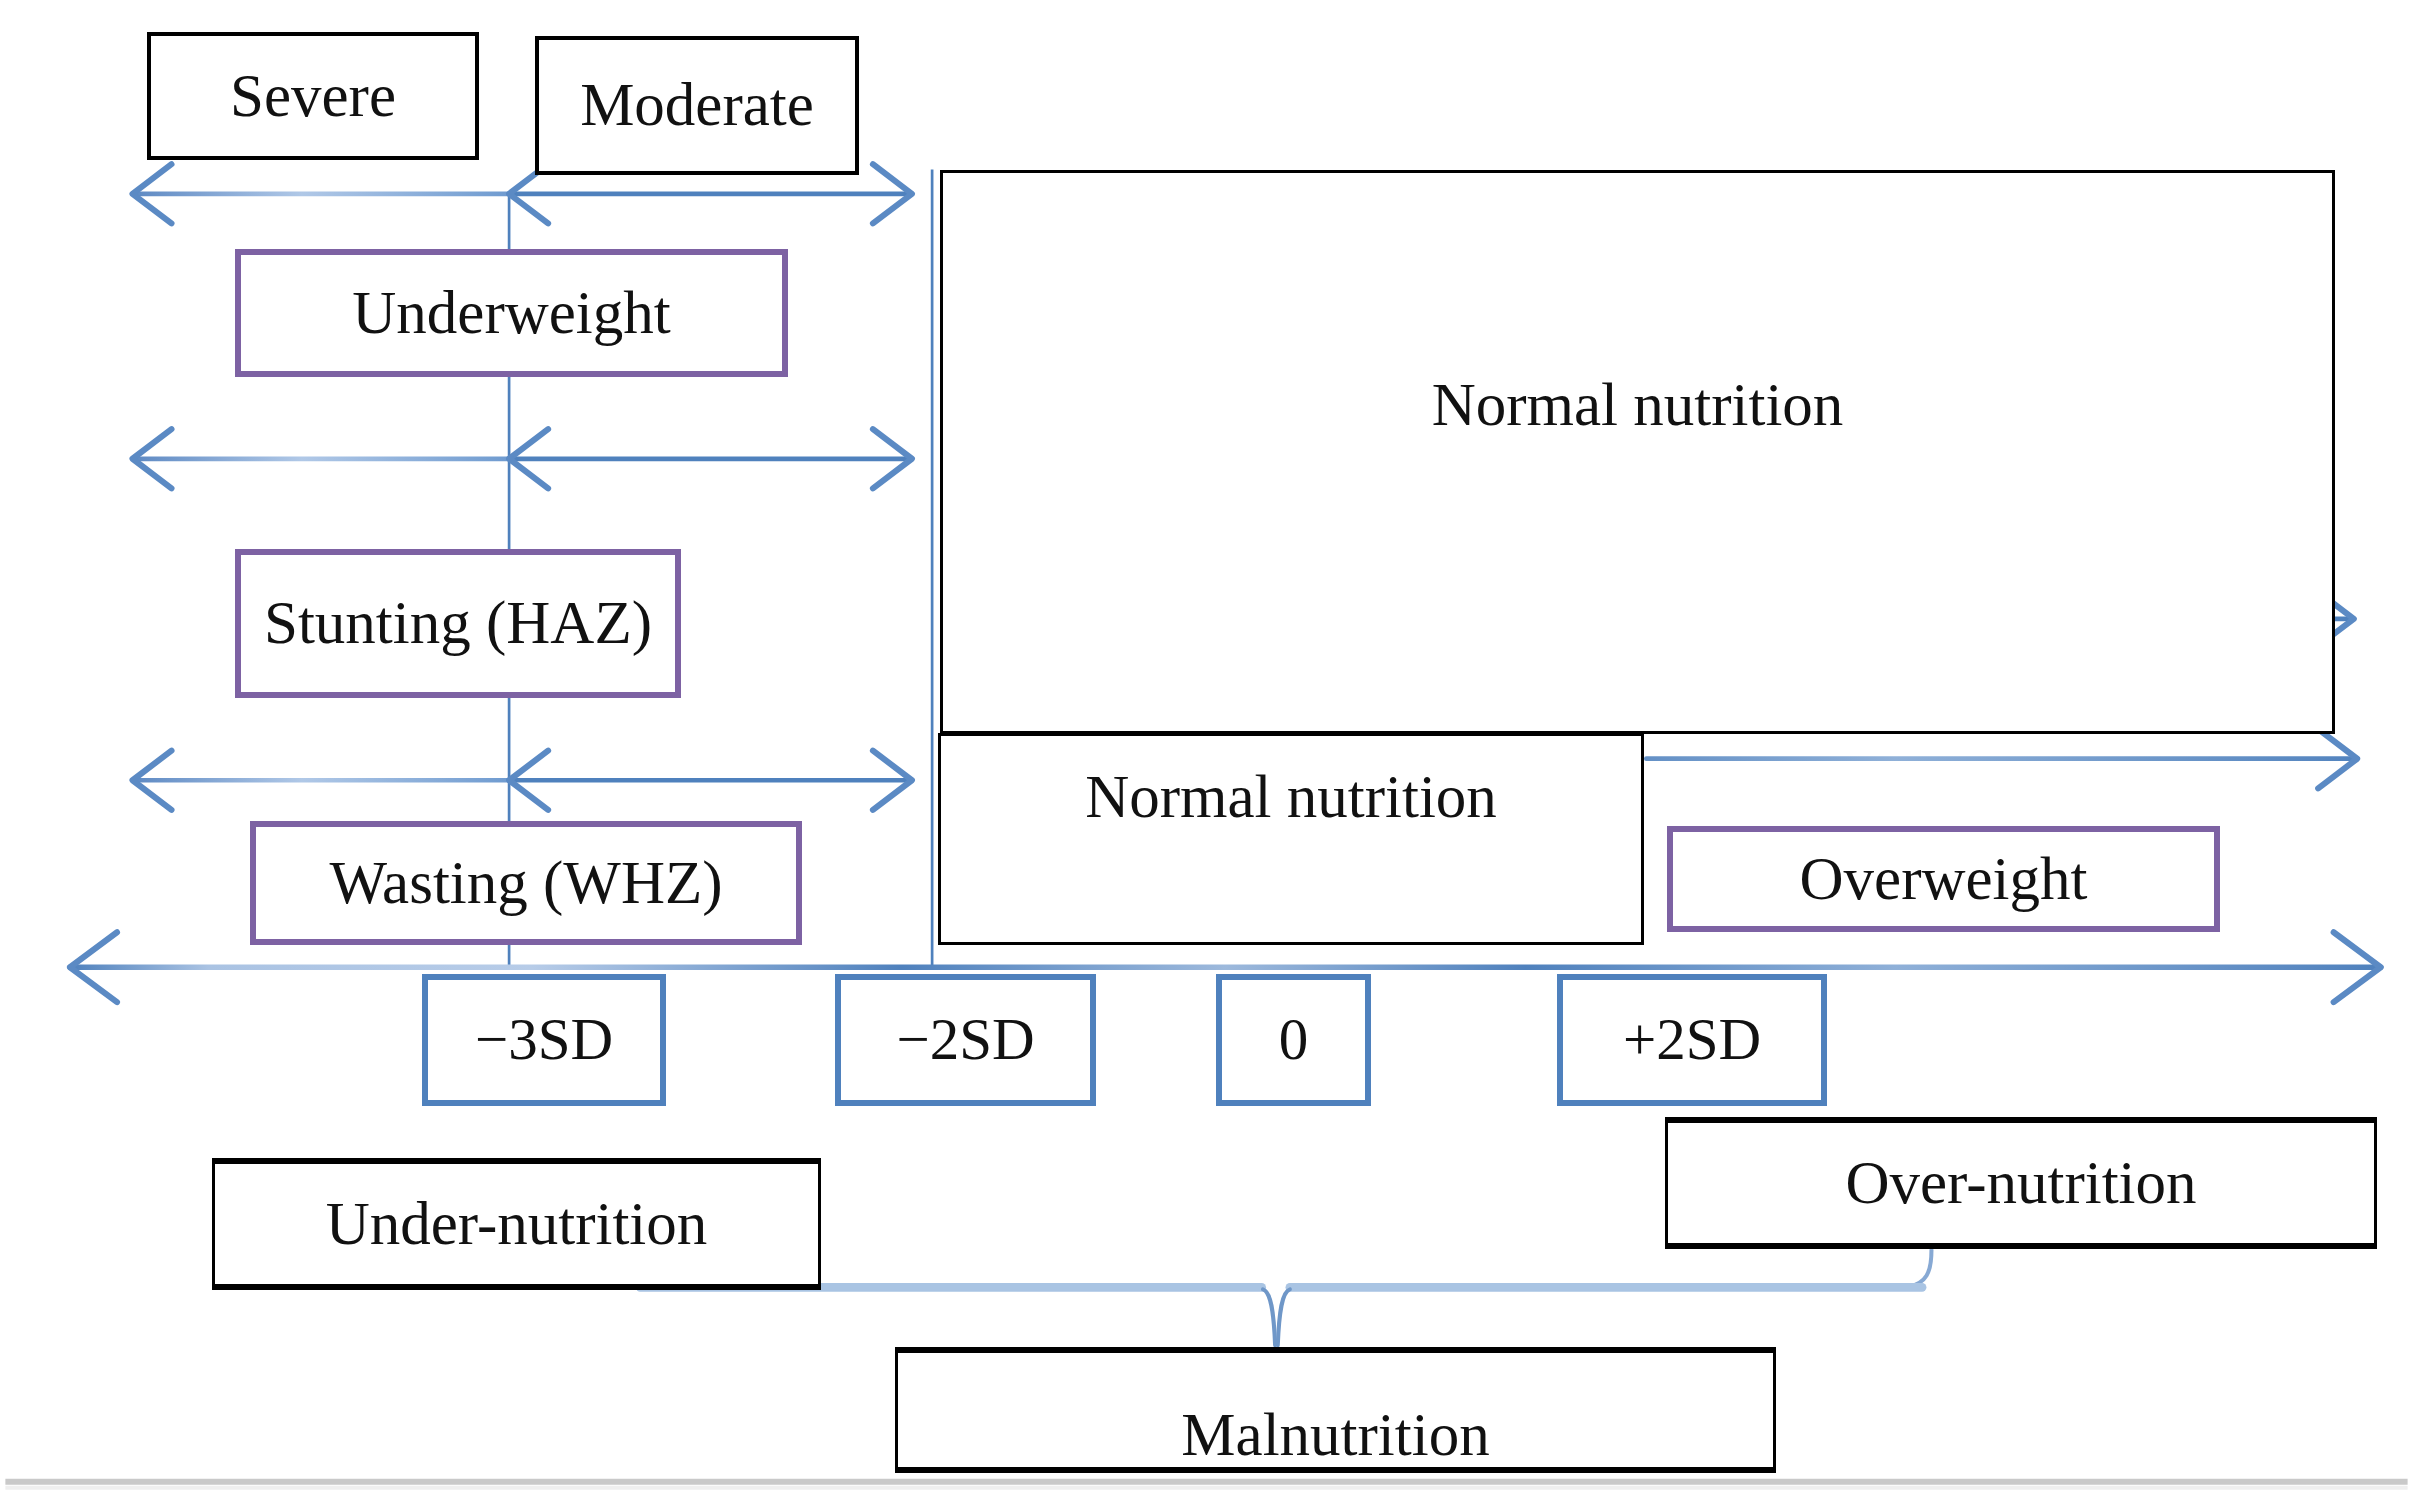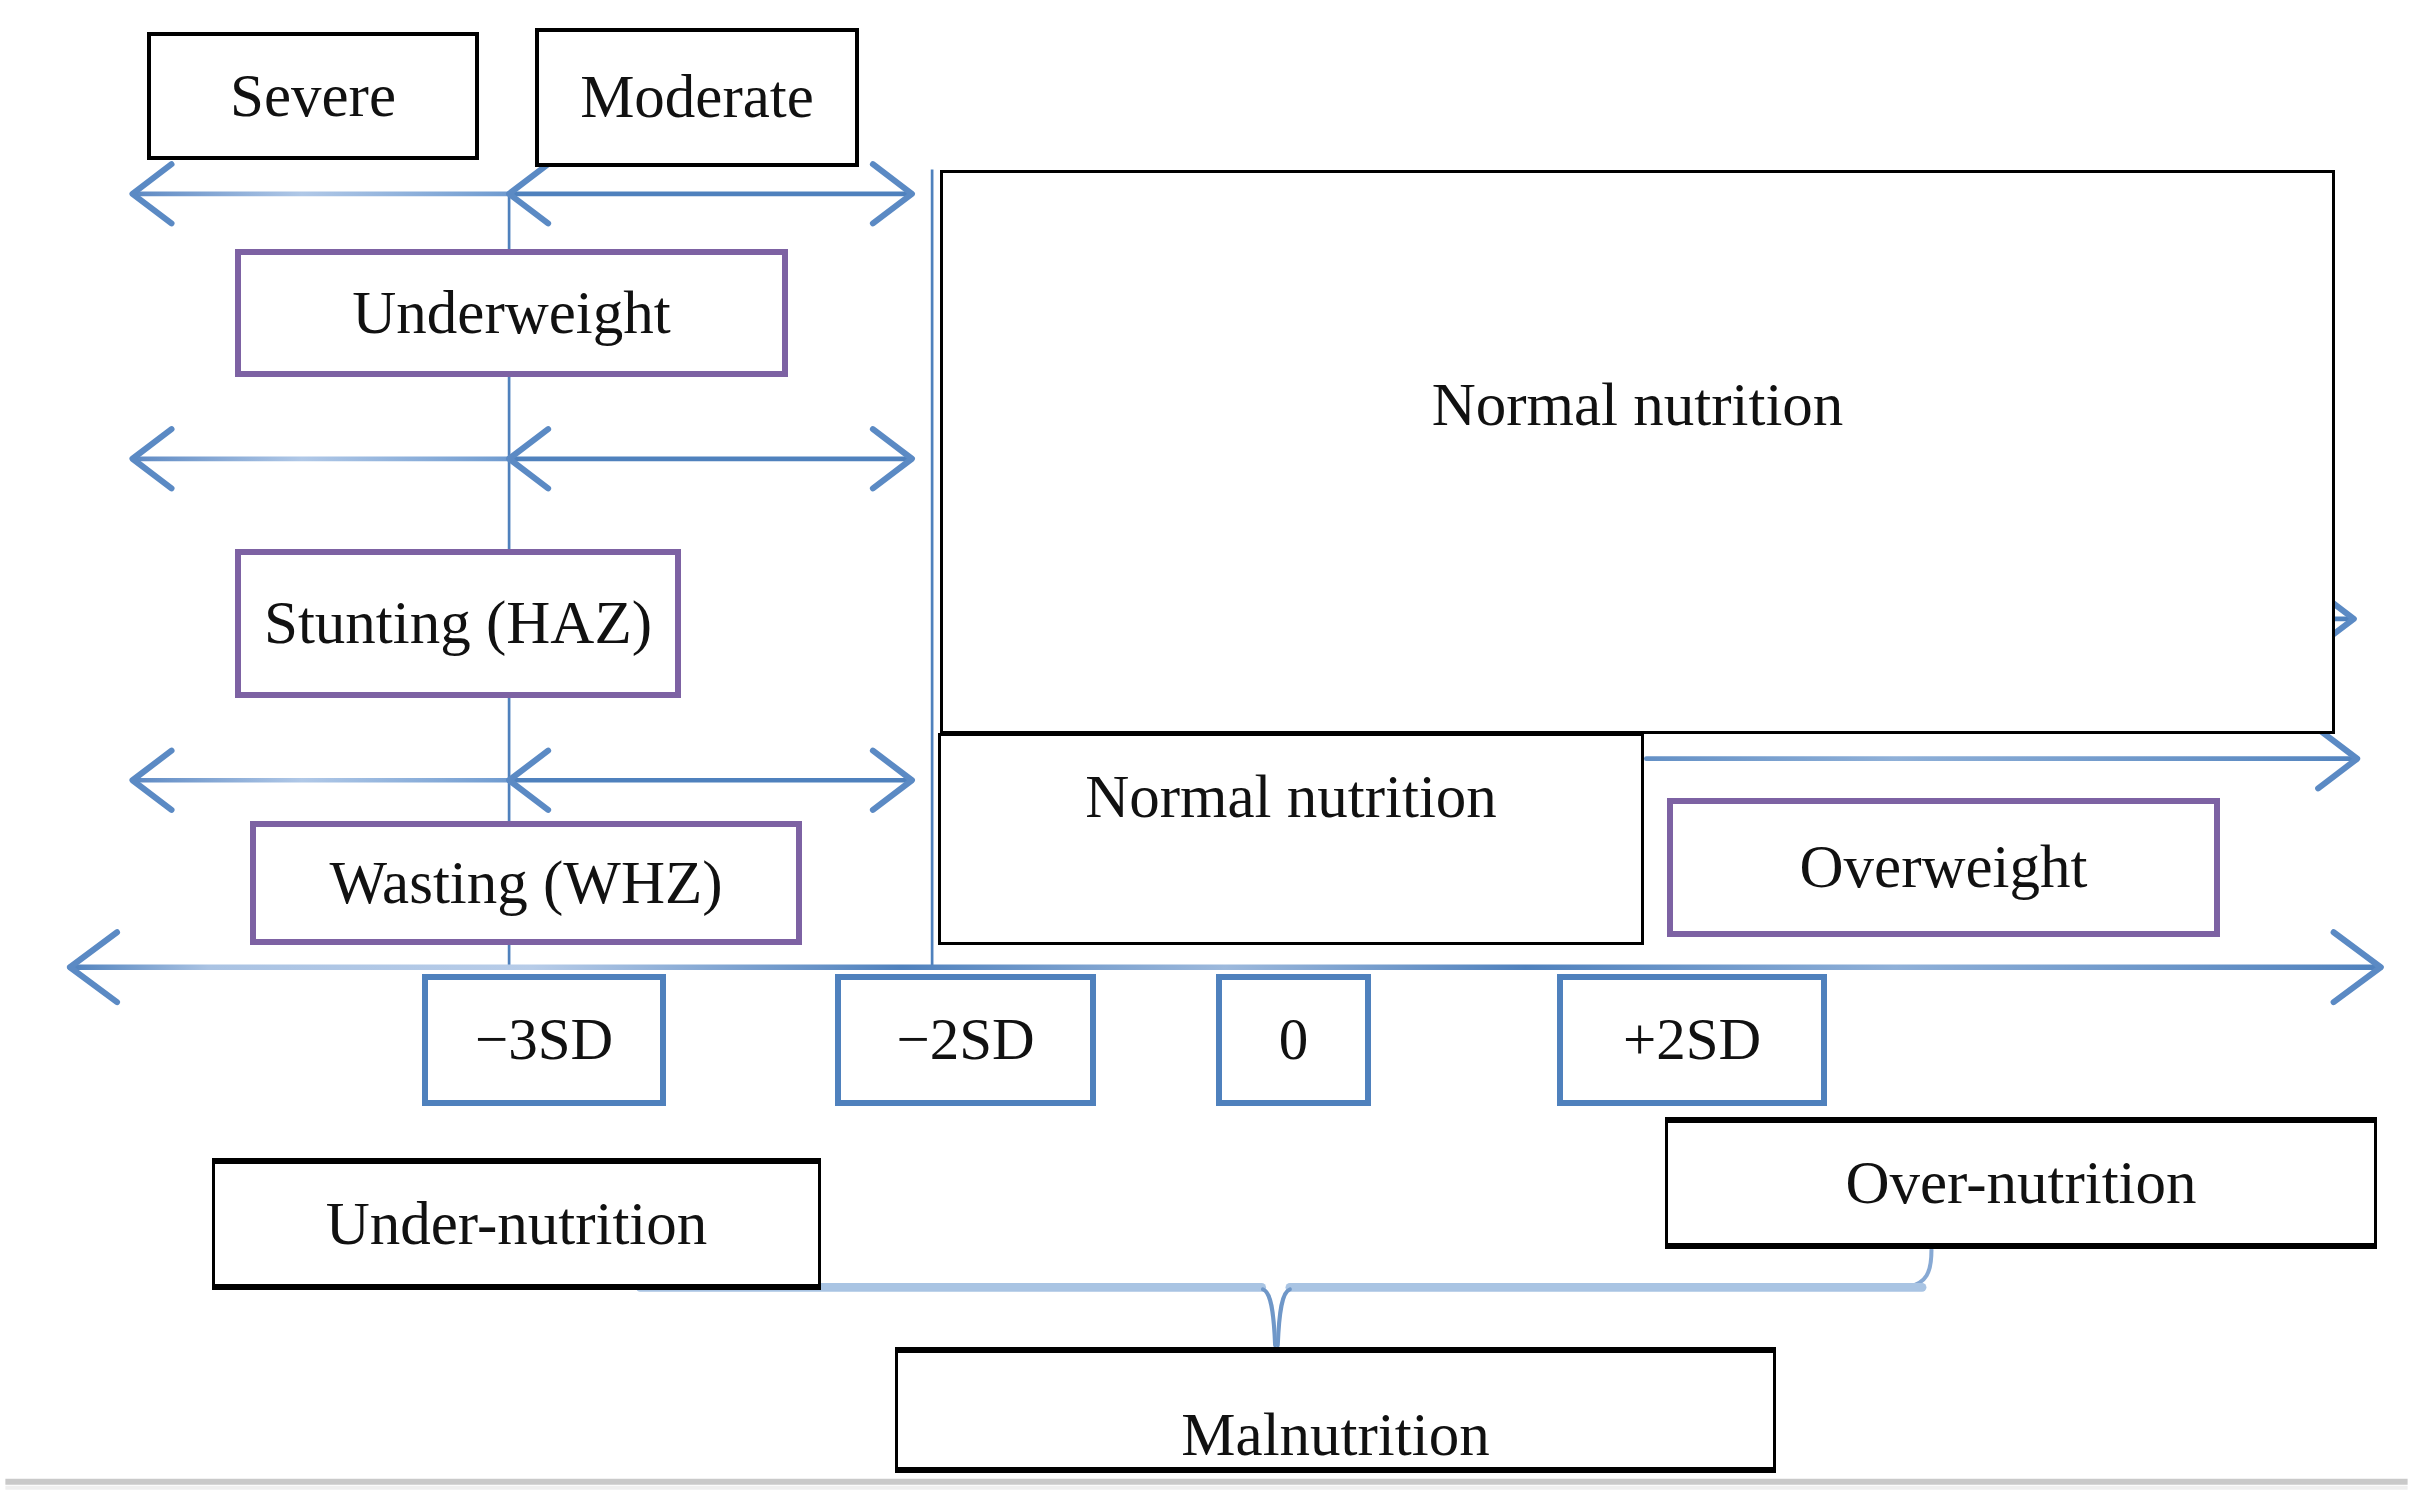--- a/index.html
+++ b/index.html
@@ -35,29 +35,29 @@
   }
   .box span { display: block; line-height: 1.05; }
   .black-box  { border: 4px solid #000000; font-size: 61px; }
   .thinblack-box { border: 3.4px solid #000000; font-size: 61px; }
   .wide-black-box { border-style: solid; border-color: #000; border-width: 6px 3.4px; font-size: 61px; }
   .purple-box { border: 6.7px solid #7d62a3; font-size: 61px; }
   .tick-box   { border: 6.7px solid #4f81bd; font-size: 59px; }
 
   
   .severe      { left: 133px;  top: 32px;   width: 332px;  height: 128px; margin-left: 14px; }
-  .moderate    { left: 535px;  top: 28px;   width: 324px;  height: 139px; }
+  .moderate    { left: 535px;  top: 36px;   width: 324px;  height: 139px; }
   .underweight { left: 235px;  top: 249px;  width: 553px;  height: 128px; }
   .stunting    { left: 235px;  top: 549px;  width: 446px;  height: 149px; }
   .wasting     { left: 250px;  top: 821px; width: 552px;  height: 124px; }
   .normal-upper{ left: 940px; top: 170px;  width: 1395px; height: 564px; }
   .normal-upper span { transform: translateY(-47px); }
   .normal-lower{ left: 938px; top: 733px; width: 706px; height: 212px; }
   .normal-lower span { transform: translateY(-42px); }
-  .overweight  { left: 1667px; top: 798px; width: 553px;  height: 139px; font-family: Liberation Serif, serif; }
+  .overweight  { left: 1667px; top: 826px; width: 553px;  height: 106px; font-family: Liberation Serif, serif; }
   .tick-m3     { left: 422px;  top: 974px; width: 244px;  height: 132px; }
   .tick-m2     { left: 835px; top: 974px; width: 261px;  height: 132px; }
   .tick-0      { left: 1216px; top: 974px; width: 155px;  height: 132px; }
   .tick-p2     { left: 1557px; top: 974px; width: 270px;  height: 132px; }
   .under-nutrition { left: 212px;  top: 1158px; width: 609px; height: 132px; }
   .over-nutrition  { left: 1665px; top: 1117px; width: 712px; height: 132px; }
   .malnutrition    { left: 895px; top: 1347px; width: 881px; height: 126px; align-items: flex-end; }
 </style>
 </head>
 <body>

